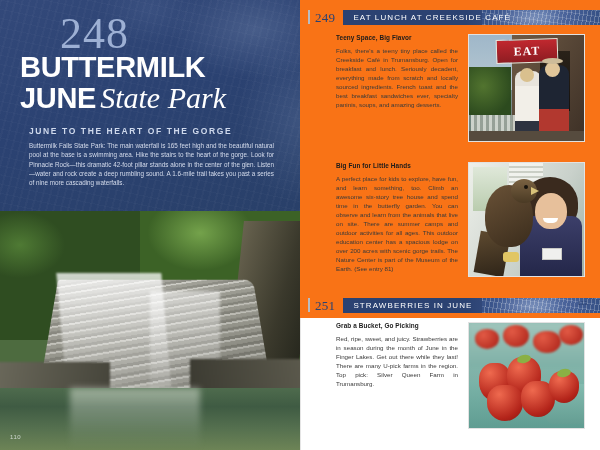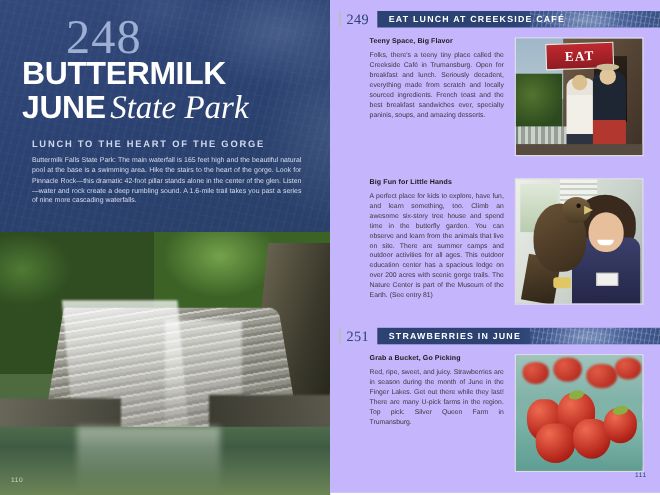--- a/index.html
+++ b/index.html
@@ -154,21 +154,21 @@
     filter:blur(1px);
   }
   .page-num-left{
     position:absolute;left:10px;bottom:10px;z-index:5;
     color:#dfe6e2;font-size:6px;letter-spacing:.5px;
     opacity:.85;
   }
 
   
   .right-page{
-    position:relative;width:300px;height:448px;background:#c4b5fd;
+    position:relative;width:300px;height:318px;background:#f97316;
   }
   .entry{position:absolute;left:0;width:300px;}
   .entry-header{
     position:relative;height:16px;display:flex;align-items:center;
     padding-left:8px;
   }
   .tick{
     width:2px;height:14px;background:#b9bcc2;margin-right:5px;flex:0 0 auto;
   }
   .entry-num{
@@ -185,21 +185,21 @@
     content:"";position:absolute;right:0;top:0;width:46%;height:100%;
     background:
       repeating-linear-gradient(100deg, rgba(220,230,245,.30) 0 1px, rgba(30,50,95,.25) 1px 4px),
       repeating-linear-gradient(8deg, rgba(255,255,255,.18) 0 1px, rgba(0,0,0,0) 1px 6px),
       radial-gradient(ellipse 50px 18px at 40% 55%, rgba(235,240,250,.35), rgba(235,240,250,0) 70%);
     mix-blend-mode:screen;
     pointer-events:none;
   }
   .entry-title{
     position:relative;z-index:2;
-    color:#ffffff;font-size:8px;font-weight:bold;
+    color:#ffffff;font-size:8px;font-weight:normal;
     letter-spacing:1.1px;padding-left:10px;
     white-space:nowrap;
     text-align:right;
   }
   .entry-body{position:relative;padding:9px 10px 0 36px;display:flex;}
   .entry-text{width:122px;flex:0 0 auto;}
   .entry-sub{
     font-size:6.4px;font-weight:bold;color:#1b1b1b;margin-bottom:5px;
     letter-spacing:.1px;
   }
@@ -280,21 +280,21 @@
 
     <div class="big-number">248</div>
 
     <div class="park-title">
       <span class="l1">BUTTERMILK</span>
       <span class="l2">
         <span class="falls">JUNE</span><span class="state">State Park</span>
       </span>
     </div>
 
-    <div class="trek-head">LUNCH TO THE HEART OF THE GORGE</div>
+    <div class="trek-head">JUNE TO THE HEART OF THE GORGE</div>
     <div class="trek-body">Buttermilk Falls State Park: The main waterfall is 165 feet high and the beautiful natural pool at the base is a swimming area. Hike the stairs to the heart of the gorge. Look for Pinnacle Rock—this dramatic 42-foot pillar stands alone in the center of the glen. Listen—water and rock create a deep rumbling sound. A 1.6-mile trail takes you past a series of nine more cascading waterfalls.</div>
 
     <div class="falls-photo">
       <div class="sky"></div>
       <div class="canopy-l"></div>
       <div class="canopy-r"></div>
       <div class="cliff-r"></div>
       <div class="rockface"></div>
       <div class="water-streak"></div>
       <div class="water-streak2"></div>

